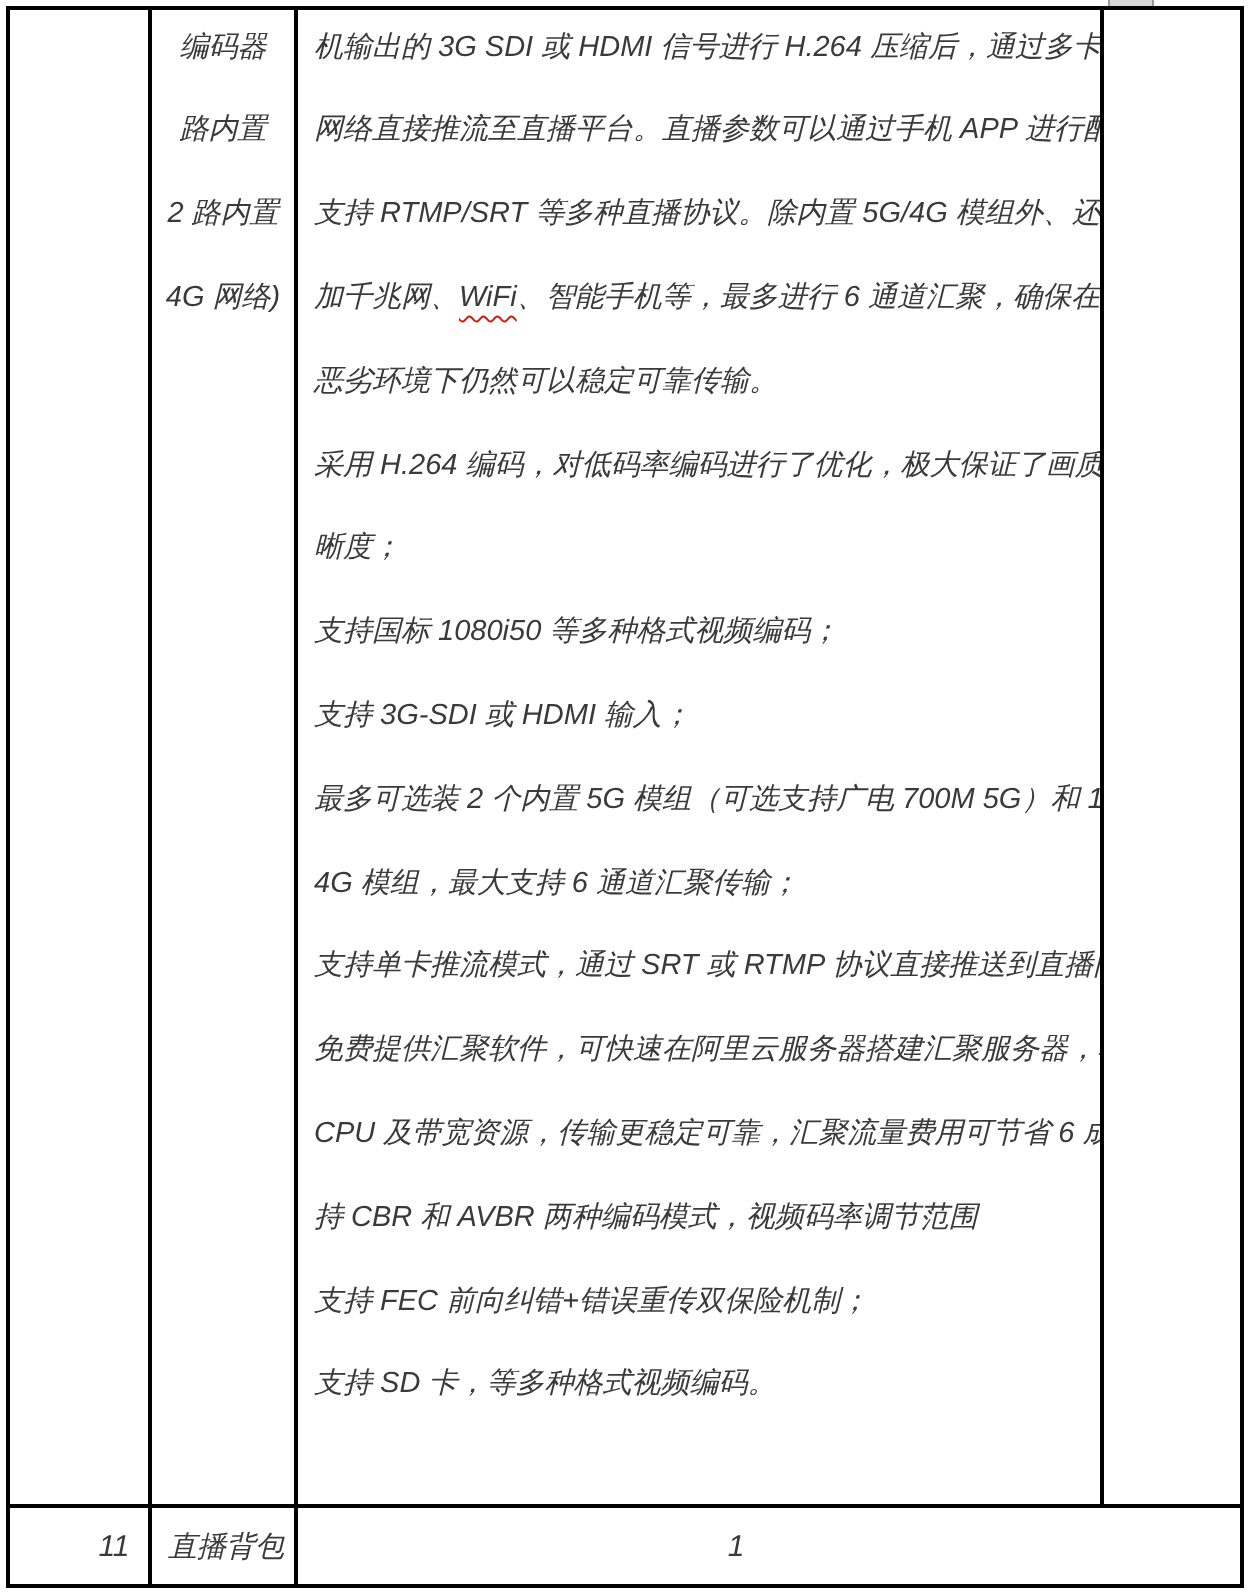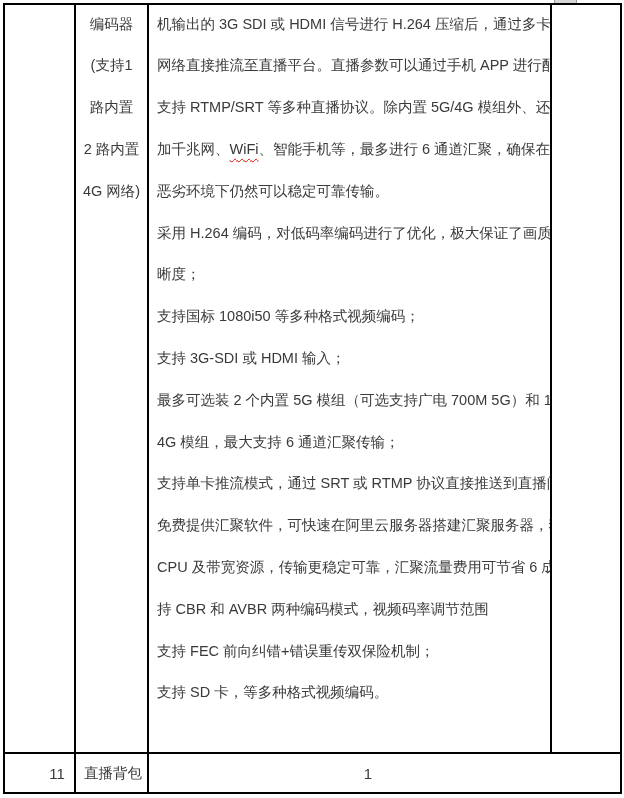--- a/index.html
+++ b/index.html
@@ -12,20 +12,21 @@
   .handle{
     position:absolute;left:554px;top:0;width:23px;height:4px;
     background:#d6d6d6;border:1px solid #9a9a9a;border-top:none;box-sizing:border-box;
   }
   .tbl{
     position:absolute;left:3px;top:3px;width:619px;height:791px;
     box-sizing:border-box;border:2px solid #000;
     display:grid;
     grid-template-columns:71px 73px 403px 1fr;
     grid-template-rows:749px 1fr;
+    font-style:italic;
   }
   .cell{
     box-sizing:border-box;border-right:2px solid #000;border-bottom:2px solid #000;
     overflow:hidden;position:relative;
   }
   .cell.last-col{border-right:none;}
   .cell.last-row{border-bottom:none;padding-left:35px;}
   .lines{margin-top:-2px;}
   .line{
     height:41.8px;display:flex;align-items:center;
@@ -54,21 +55,20 @@
 
 <div class="tbl">
 
   <div class="cell center-cell">
     <span></span>
   </div>
 
   <div class="cell name">
     <div class="lines">
         <div class="line">编码器</div>
-        <div class="line">(支持1</div>
         <div class="line">路内置</div>
         <div class="line">2 路内置</div>
         <div class="line">4G 网络)</div>
       </div>
   </div>
 
   <div class="cell desc">
     <div class="lines">
         <div class="line">机输出的 3G SDI 或 HDMI 信号进行 H.264 压缩后，通过多卡汇聚</div>
         <div class="line">网络直接推流至直播平台。直播参数可以通过手机 APP 进行配置，</div>

